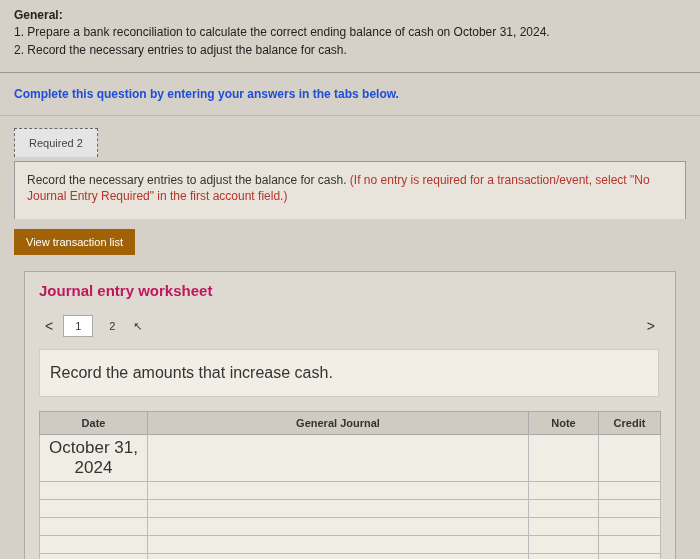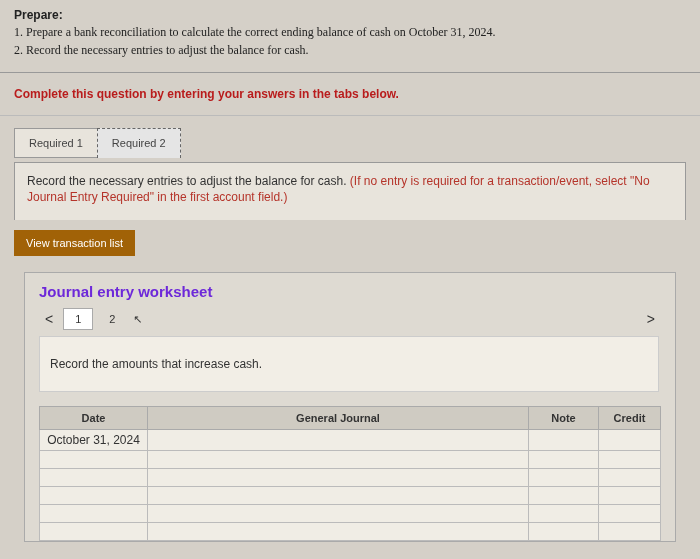--- a/index.html
+++ b/index.html
@@ -17,26 +17,25 @@
     }
     .required-label {
       font-weight: bold;
       color: #222;
       margin-bottom: 2px;
     }
     .req-item {
       color: #222;
       margin: 1px 0;
       line-height: 1.4;
-      font-family: Liberation Serif, serif;
     }
     .instruction-bar {
       padding: 14px;
       font-weight: bold;
-      color: #b91c1c;
+      color: #1d4ed8;
       font-size: 12px;
       border-bottom: 1px solid #bbb;
     }
     .tabs-row {
       display: flex;
       padding: 12px 14px 0 14px;
     }
     .tab {
       padding: 8px 14px;
       border: 1px solid #999;
@@ -76,22 +75,22 @@
     }
     .worksheet-box {
       margin: 6px 24px 0 24px;
       border: 1px solid #aaa;
       background: #dedad2;
       padding: 10px 14px 0 14px;
     }
     .ws-title {
       font-weight: bold;
       font-size: 15px;
-      color: #6d28d9;
-      margin-bottom: 8px;
+      color: #be185d;
+      margin-bottom: 16px;
     }
     .nav-row {
       display: flex;
       align-items: center;
       justify-content: space-between;
       margin-bottom: 6px;
     }
     .nav-left {
       display: flex;
       align-items: center;
@@ -120,23 +119,23 @@
       border: none;
     }
     .cursor-icon {
       font-size: 11px;
       color: #333;
       margin-left: 2px;
     }
     .sub-prompt {
       background: #f2eee6;
       border: 1px solid #ccc;
-      padding: 20px 10px;
-      margin: 6px 2px 14px 0px;
-      font-size: 12px;
+      padding: 14px 10px;
+      margin: 12px 2px 14px 0px;
+      font-size: 16px;
       color: #333;
     }
     .note {
       color: #b5342a;
       font-size: 11px;
       margin: 0 2px 6px 2px;
     }
     .je-table {
       border-collapse: collapse;
       width: 100%;
@@ -148,45 +147,44 @@
       padding: 5px 6px;
       font-weight: bold;
       font-size: 11px;
       color: #333;
       text-align: center;
     }
     .je-table td {
       border: 1px solid #bbb;
       padding: 3px 5px;
       height: 18px;
-      font-size: 12px;
+      font-size: 17px;
       color: #333;
       text-align: center;
       background: #f0ede5;
     }
     .th-date { width: 108px; }
     .th-gj { width: auto; }
     .th-debit { width: 70px; }
     .th-credit { width: 62px; }
   </style>
 </head>
 <body>
 
 
 
 <div class="header-section">
-  <div class="required-label">Prepare:</div>
+  <div class="required-label">General:</div>
   <div class="req-item">1. Prepare a bank reconciliation to calculate the correct ending balance of cash on October 31, 2024.</div>
   <div class="req-item">2. Record the necessary entries to adjust the balance for cash.</div>
 </div>
 
 <div class="instruction-bar">Complete this question by entering your answers in the tabs below.</div>
 
 <div class="tabs-row">
-  <div class="tab">Required 1</div>
   <div class="tab active">Required 2</div>
 </div>
 
 <div class="prompt-bar">
   <span>Record the necessary entries to adjust the balance for cash. </span><span class="prompt-hint">(If no entry is required for a transaction/event, select "No Journal Entry Required" in the first account field.)</span>
 </div>
 
 <button class="view-btn">View transaction list</button>
 
 <div class="worksheet-box">

